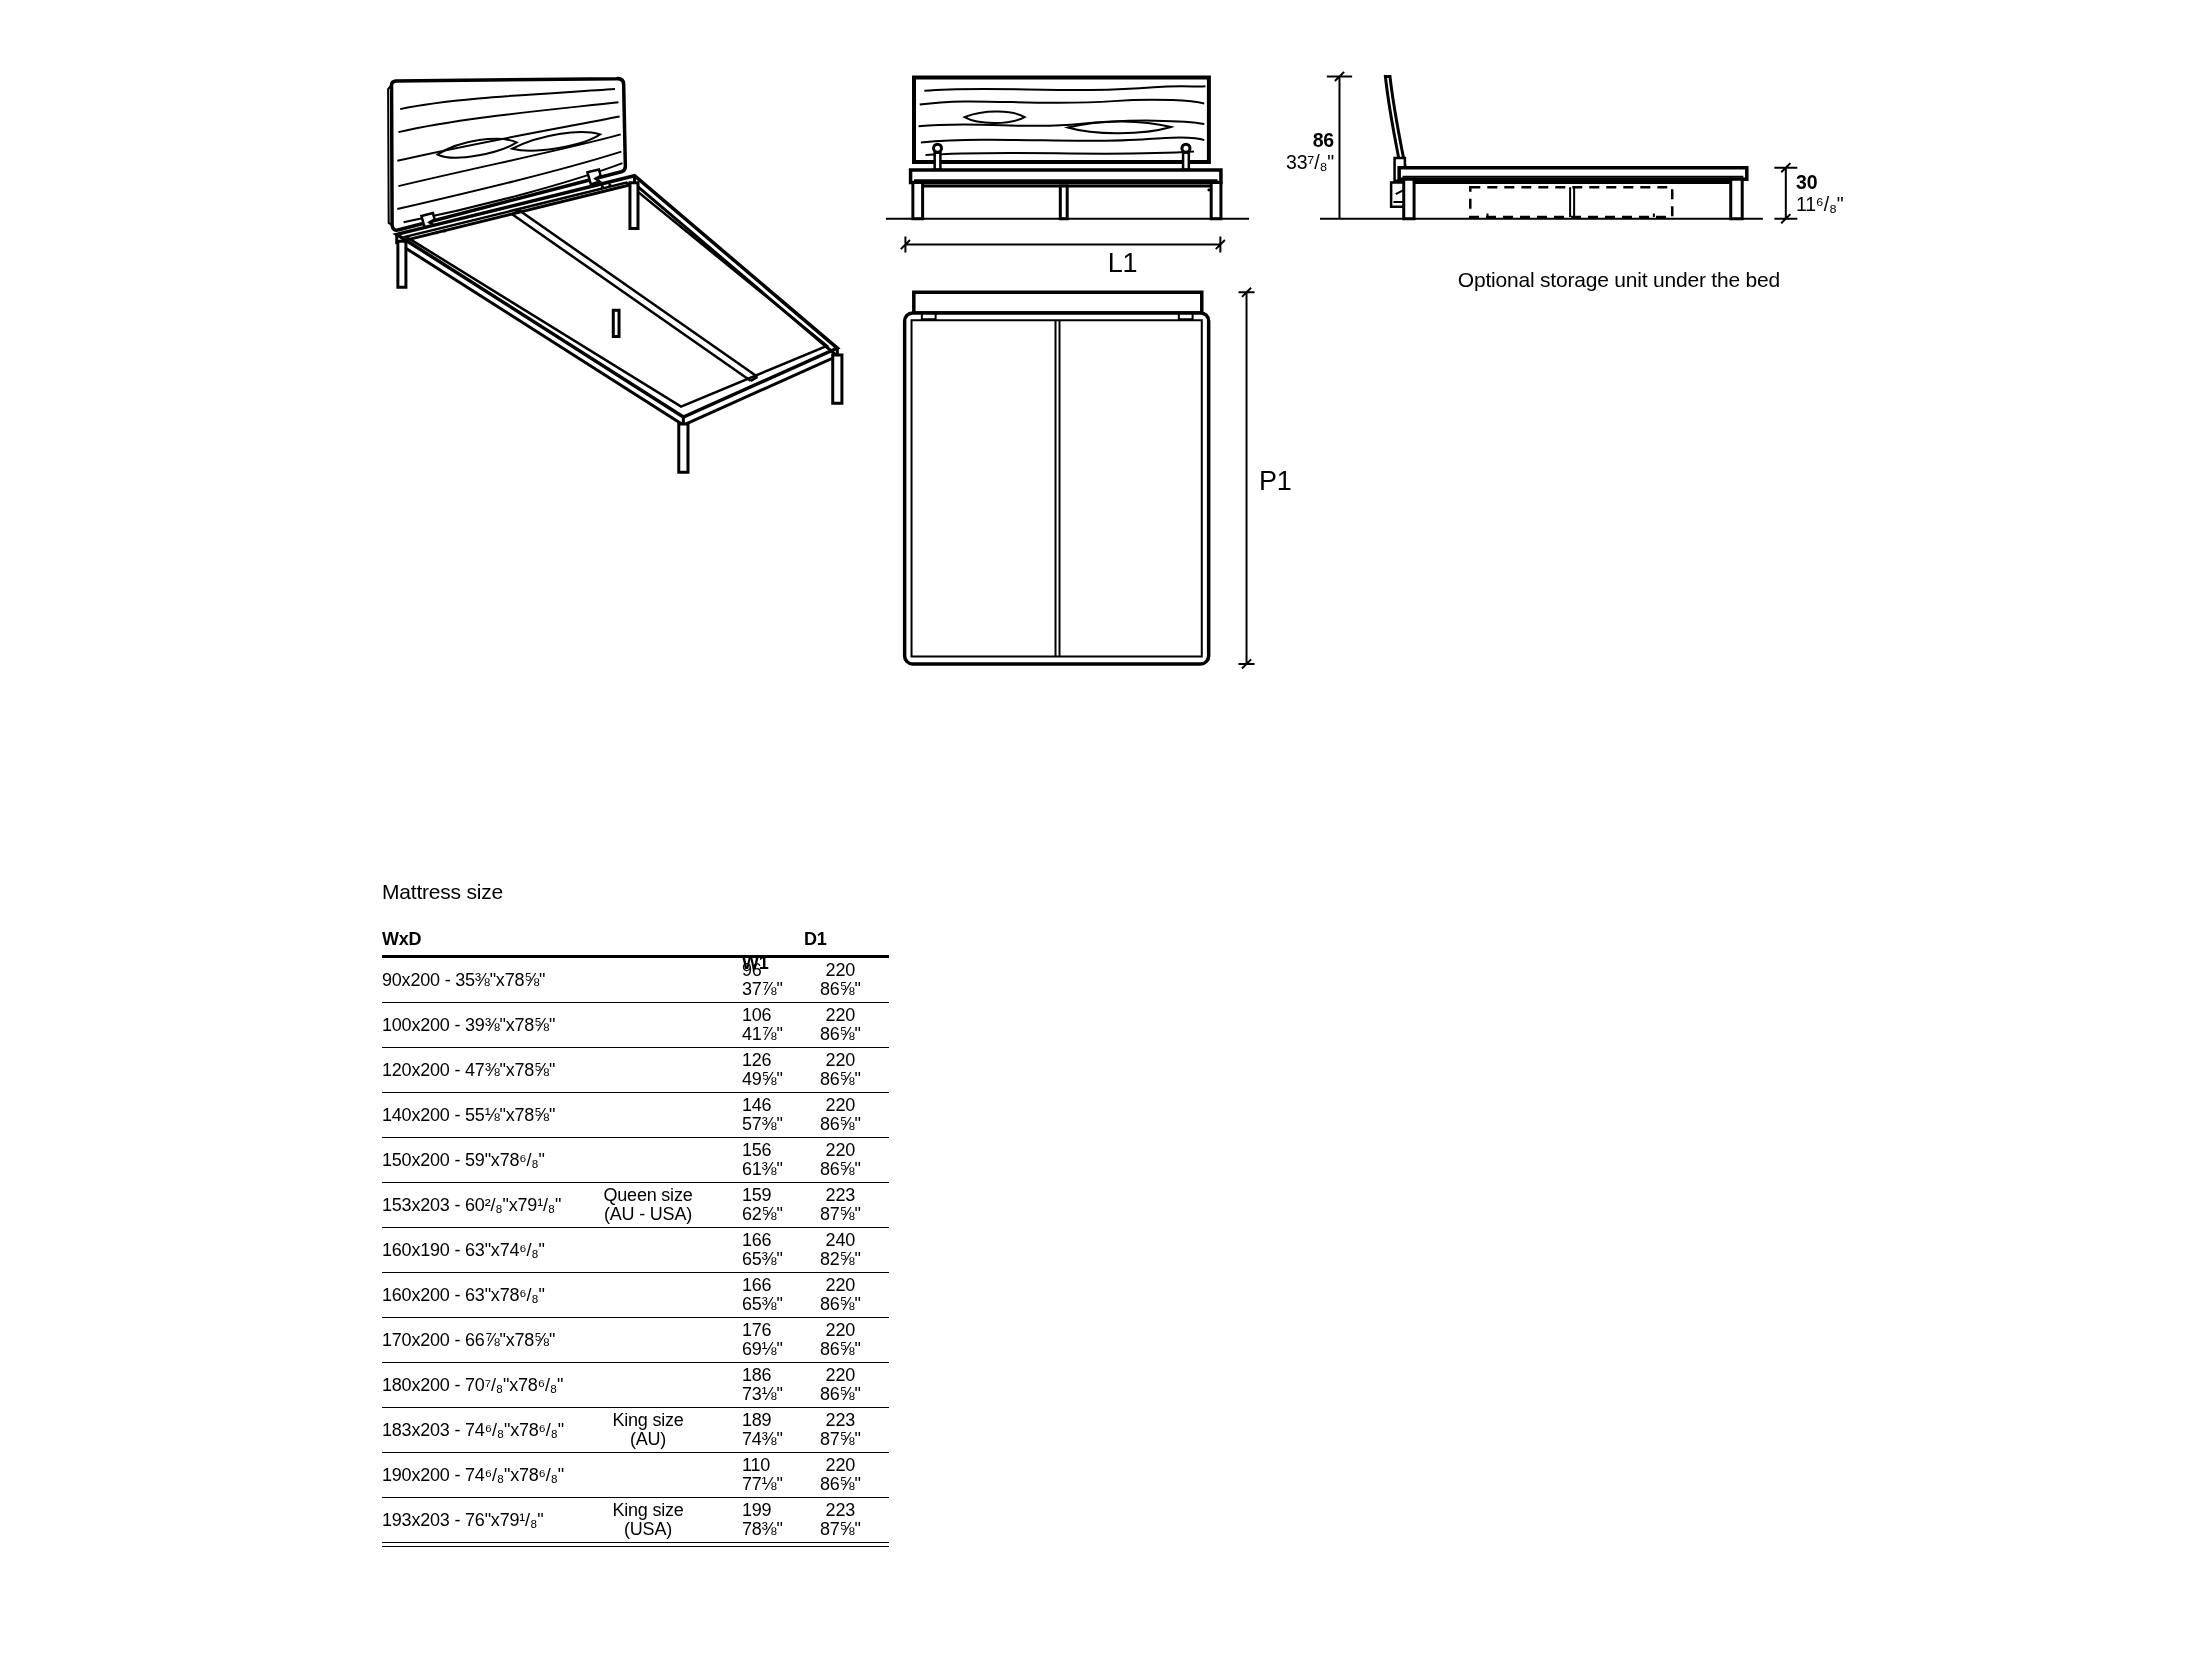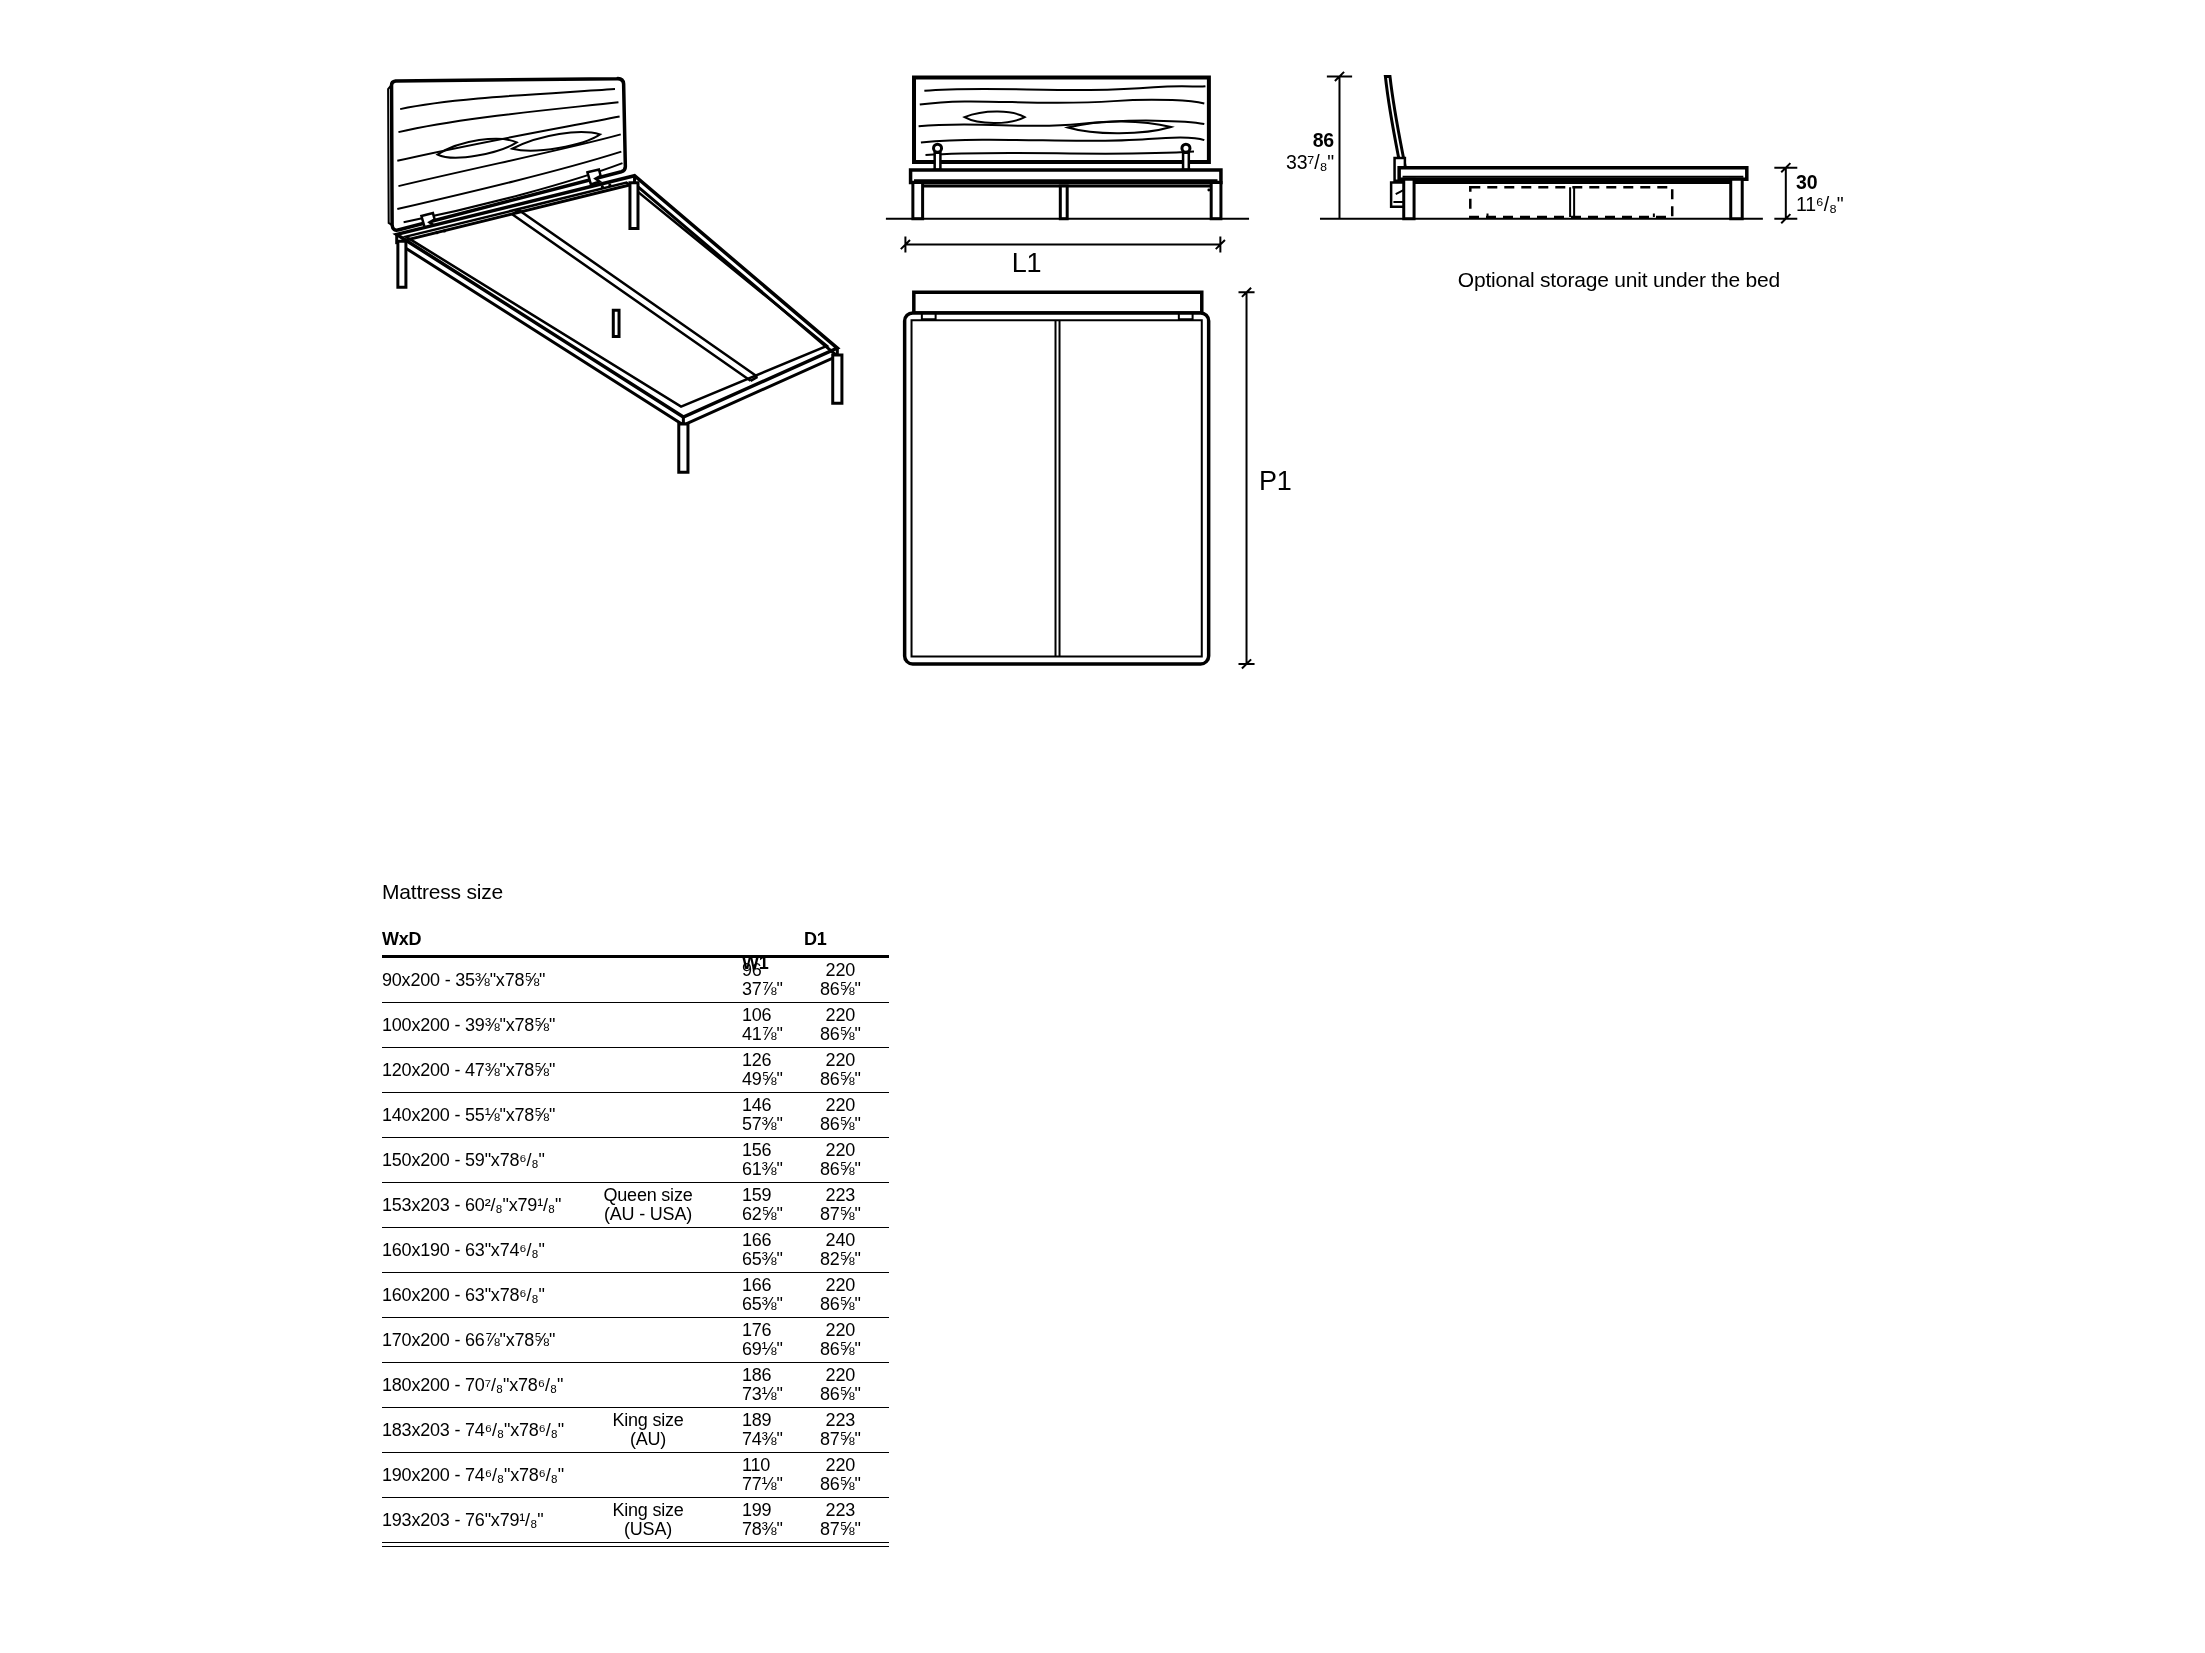--- a/index.html
+++ b/index.html
@@ -105,21 +105,21 @@
 
     <rect class="fw" stroke-width="3" x="50" y="198" width="17" height="63"></rect>
     <rect class="fw" stroke-width="3" x="570" y="198" width="17" height="63"></rect>
     <rect class="fw" stroke-width="3" x="307" y="204" width="12" height="57"></rect>
 
     <path class="ln" stroke-width="2" d="M3,261 H636"></path>
 
     <path class="ln" stroke-width="2" d="M37,306 H586 M37,292 V320 M586,292 V320 M29,314 L45,298 M578,314 L594,298"></path>
   </svg>
 </div>
-<div class="abs axis-label" style="left:998px;top:248px;width:57px;text-align:center;">L1</div>
+<div class="abs axis-label" style="left:1094px;top:248px;width:57px;text-align:center;">L1</div>
 
 <div class="abs" style="left:1315px;top:69px;width:563px;height:218px;">
   <svg width="563" height="218" viewBox="0 0 980 380">
 
     <path class="ln" stroke-width="2" d="M42,13 V261 M20,13 H64 M34,21 L50,5"></path>
 
     <path class="ln" stroke-width="2" d="M8,261 H780"></path>
 
     <path class="fw" stroke-width="3" d="M122,13 C129,78 141,132 150,180 L158,178 C149,130 137,76 130,13 Z"></path>
     <rect class="fw" stroke-width="2.5" x="138" y="155" width="18" height="40"></rect>

